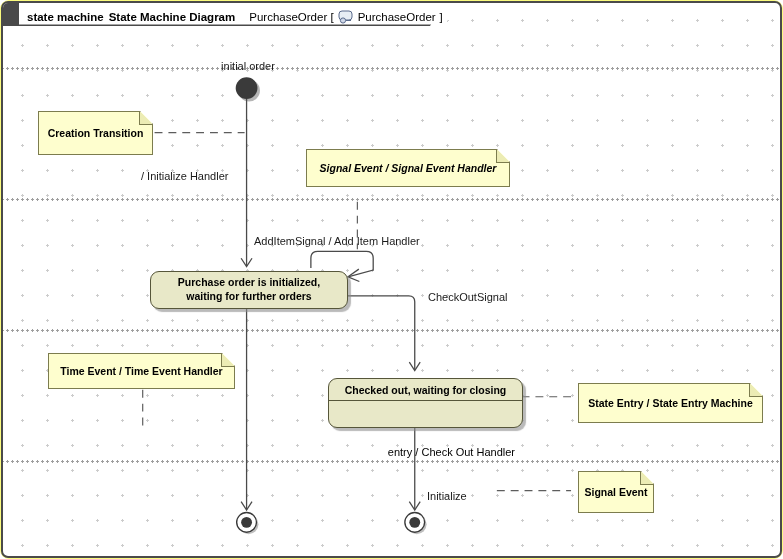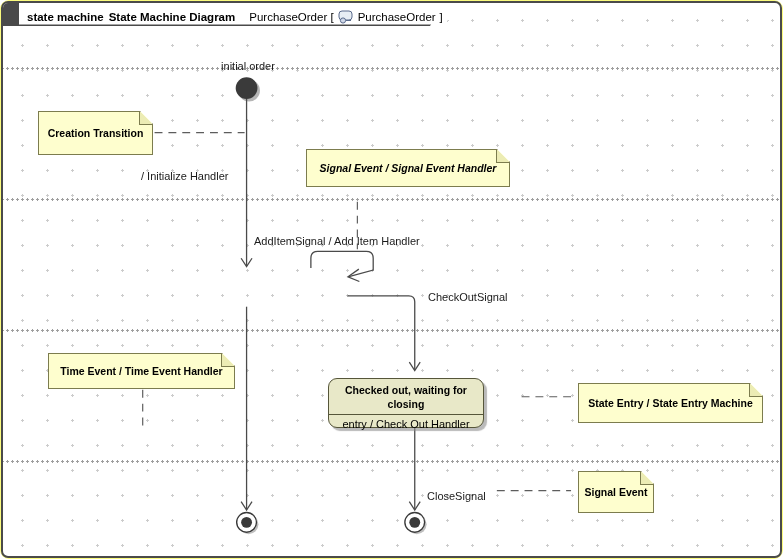--- a/index.html
+++ b/index.html
@@ -43,21 +43,21 @@
     filter:drop-shadow(2.5px 3px 0 rgba(150,150,150,0.65)); }
   .note .fold { position:absolute; top:0; right:0; width:13px; height:13px;
     background:linear-gradient(225deg, transparent 49%, #ececb4 49%);
     border-left:1px solid #7c7c4e; border-bottom:1px solid #7c7c4e; }
 
   
   .state { position:absolute; background:#e8e8c8; border:1.6px solid #56563a; border-radius:9px;
     z-index:2; box-shadow:3px 3px 1px rgba(140,140,140,0.6); color:#000; }
   .state .title { font-weight:bold; font-size:10.5px; text-align:center; padding:3px 4px 1px 4px; line-height:14px; }
   .state .divider { border-top:1.4px solid #56563a; }
-  .state .body { font-size:11px; padding:3px 7px; text-align:center; }
+  .state .body { font-size:11px; padding:3px 7px; text-align:right;margin-top:42px; }
 
   
   .lbl { position:absolute; font-size:11px; color:#1a1a1a; white-space:nowrap; z-index:2; }
 </style>
 </head>
 <body>
 
 <div class="canvas">
   <div class="surface">
 
@@ -109,21 +109,21 @@
         </svg>
       </span>
       <span>PurchaseOrder</span>
       <span style="margin-left:4px">]</span>
     </div>
 
     <div class="lbl" style="left:197px; top:57px; width:96px; text-align:center;">initial order</div>
     <div class="lbl" style="left:138px; top:167px;">/ Initialize Handler</div>
     <div class="lbl" style="left:251px; top:232px;">AddItemSignal / Add Item Handler</div>
     <div class="lbl" style="left:425px; top:288px;">CheckOutSignal</div>
-    <div class="lbl" style="left:424px; top:487px;">CloseSignal</div>
+    <div class="lbl" style="left:424px; top:487px;">Initialize</div>
 
     <div class="note" style="left:35px; top:108px; width:115px; height:44px;">
       <span class="fold"></span>
       <span>Creation Transition</span>
     </div>
     <div class="note" style="left:303px; top:146px; width:204px; height:38px;font-style:italic;">
       <span class="fold"></span>
       <span>Signal Event / Signal Event Handler</span>
     </div>
     <div class="note" style="left:45px; top:350px; width:187px; height:36px;">
@@ -132,21 +132,27 @@
     </div>
     <div class="note" style="left:575px; top:380px; width:185px; height:40px;">
       <span class="fold"></span>
       <span>State Entry / State Entry Machine</span>
     </div>
     <div class="note" style="left:575px; top:468px; width:76px; height:42px;">
       <span class="fold"></span>
       <span>Signal Event</span>
     </div>
 
+    <div class="state" style="left:147px; top:268px; width:198px; height:38px;">
+      <div class="title">
+        <div>Purchase order is initialized,</div>
+        <div>waiting for further orders</div>
+      </div>
+    </div>
 
-    <div class="state" style="left:325px; top:375px; width:156px; height:50px;">
+    <div class="state" style="left:325px; top:375px; width:195px; height:50px;">
       <div class="title" style="padding:4px 4px 3px 4px;">Checked out, waiting for closing</div>
       <div class="divider"></div>
       <div class="body">entry / Check Out Handler</div>
     </div>
 
   </div>
 </div>
 
 </body></html>

